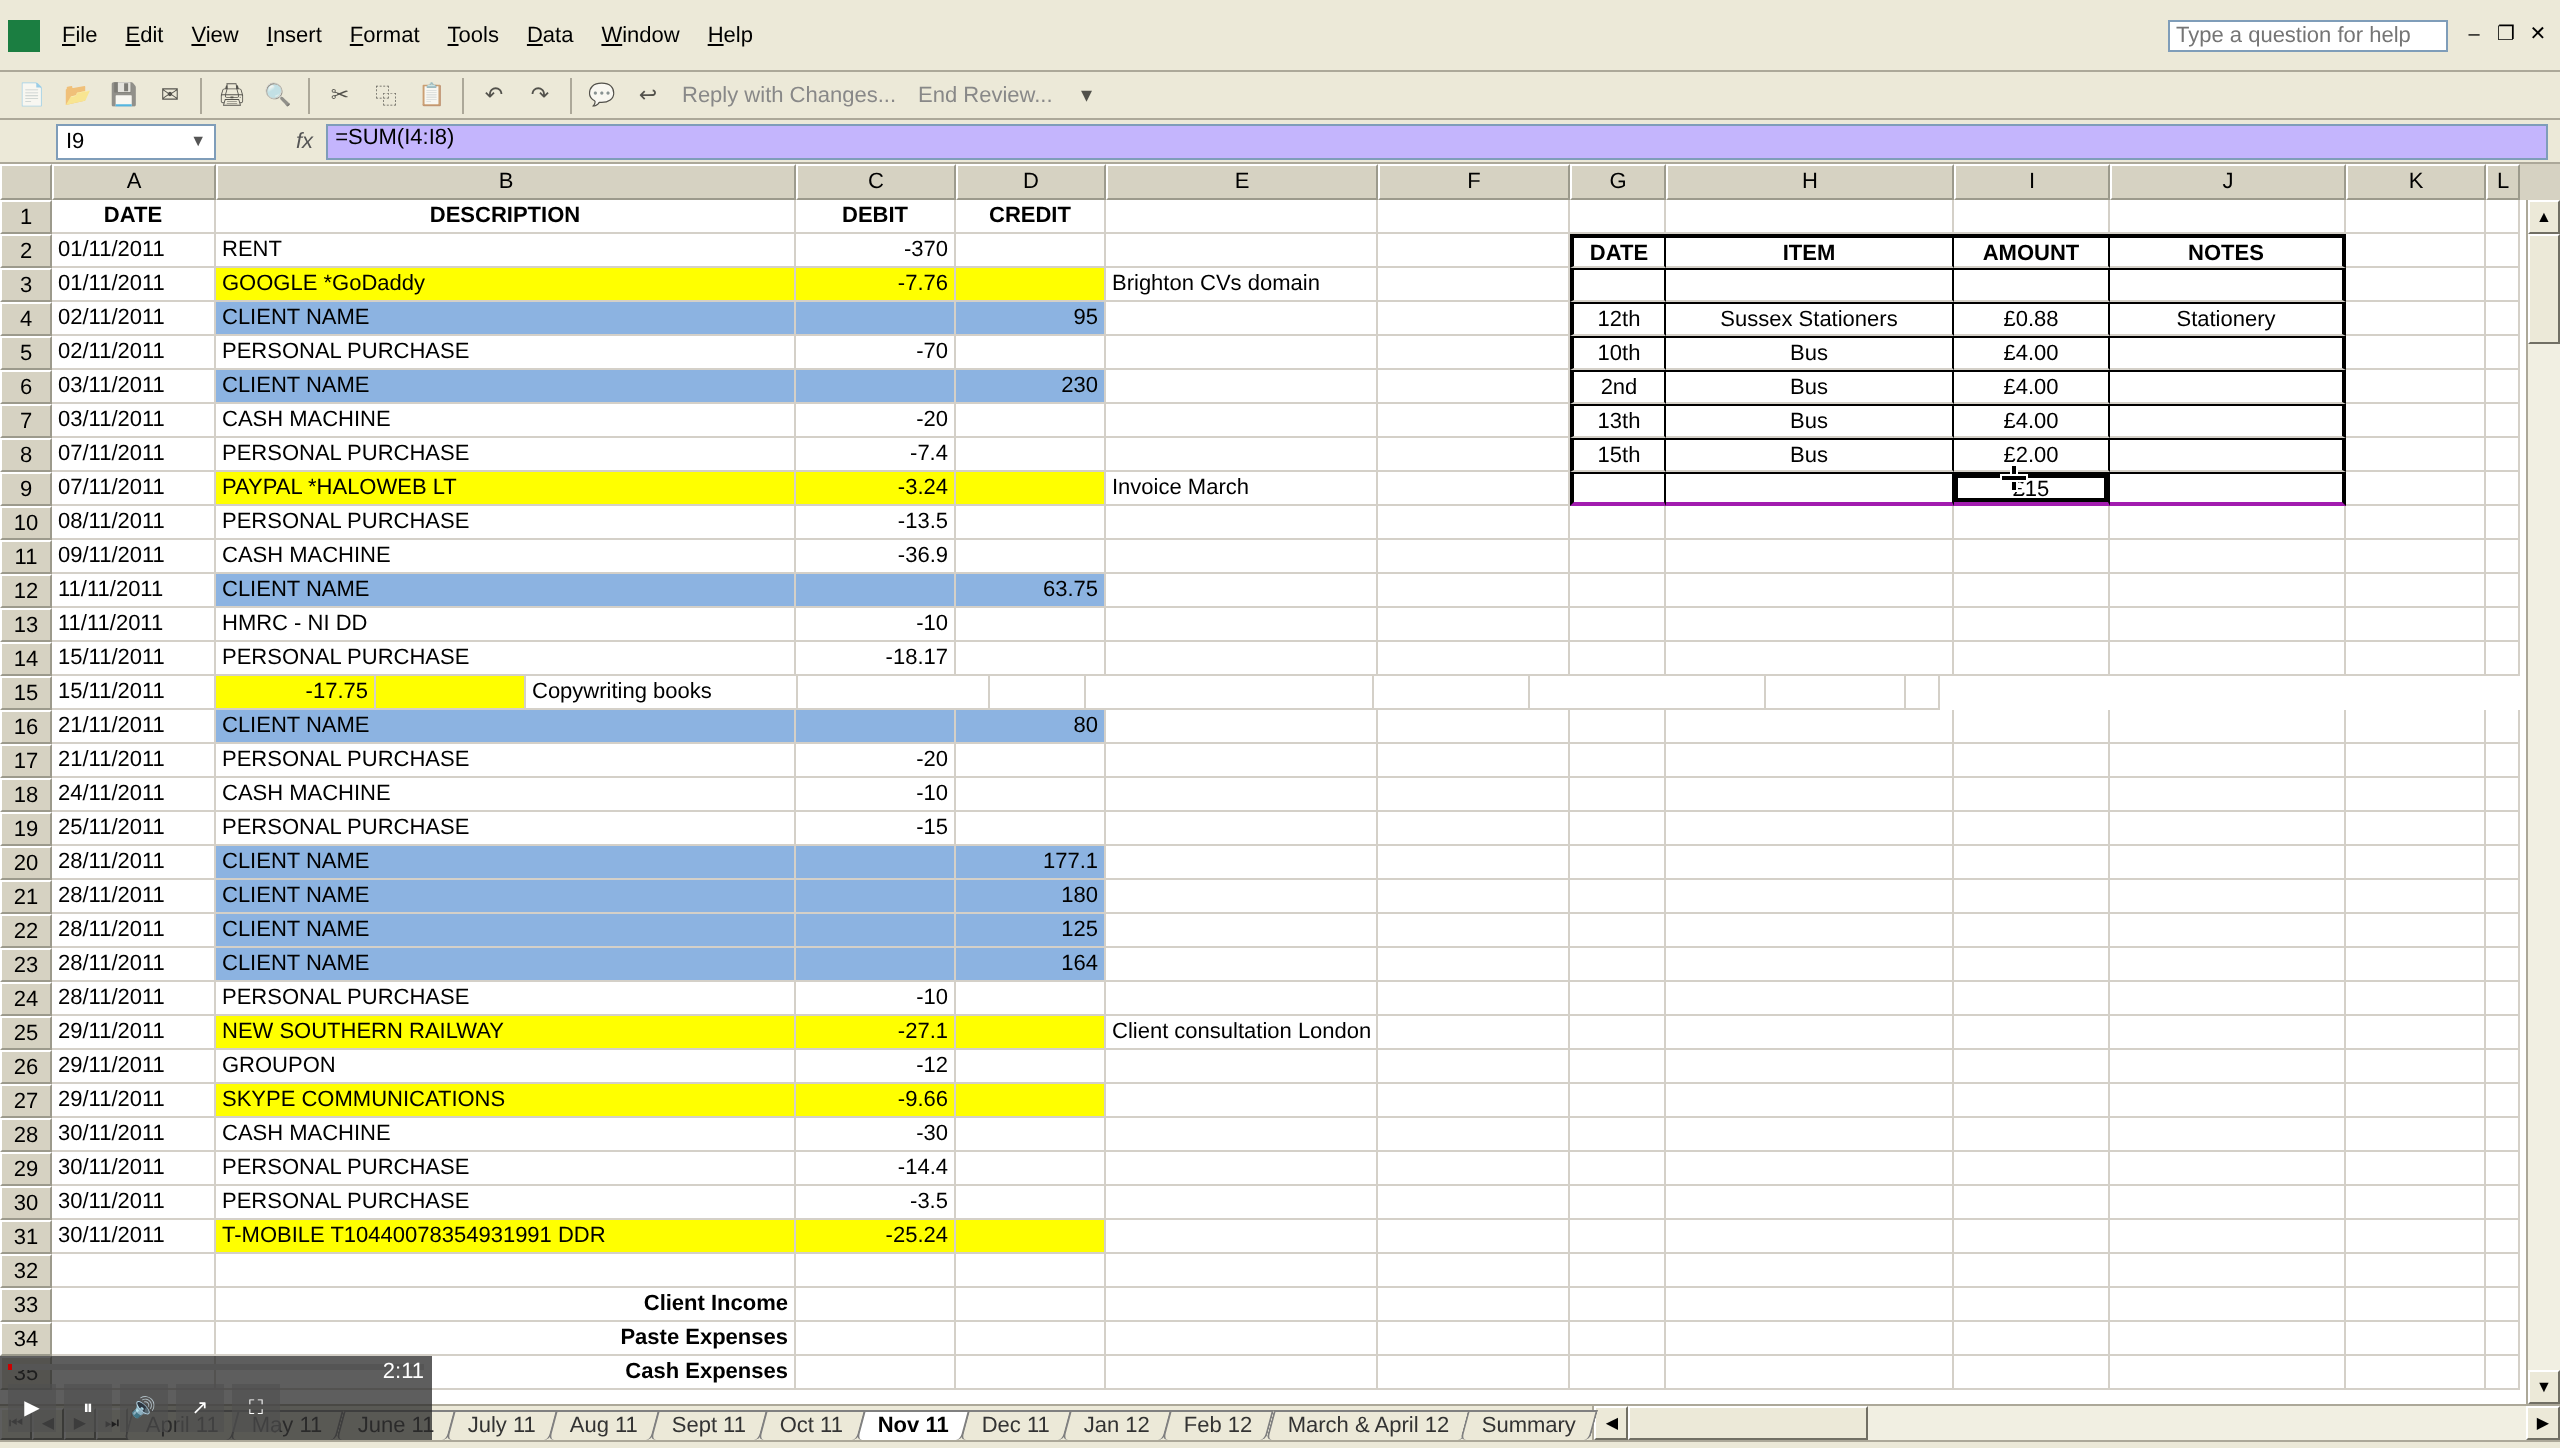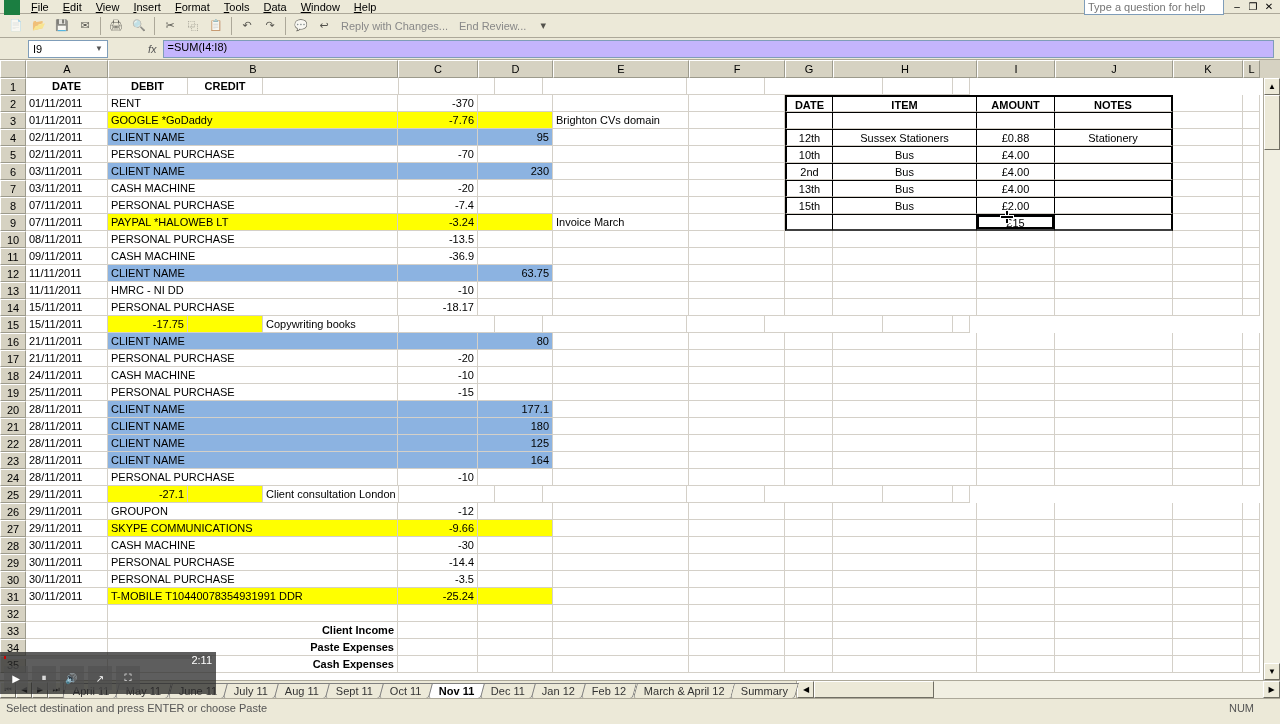--- a/index.html
+++ b/index.html
@@ -8,21 +8,21 @@
   font-size: 11px;
   background: #ece9d8;
   overflow: hidden;
   width: 1280px;
   height: 724px;
   position: relative;
 }
 
 
 .menubar {
-  height: 14px;
+  height: 36px;
   background: #ece9d8;
   display: flex;
   align-items: center;
   padding: 0 4px;
   border-bottom: 1px solid #aca899;
 }
 .menubar .app-icon { width: 16px; height: 16px; margin-right: 4px; background: #1b7e41; display:inline-block; }
 .menubar .menu-item { padding: 2px 7px; cursor: pointer; text-decoration: underline; text-decoration-color: transparent; }
 .menubar .menu-item::first-letter { text-decoration: underline; }
 .menubar .help-input { margin-left: auto; width: 140px; font-size: 11px; border: 1px solid #7f9db9; padding: 1px 3px; color: #888; }
@@ -79,21 +79,21 @@
 .hl-blue { background:#8cb3e1; }
 .hl-yellow { background:#ffff00; }
 
 
 .cA{width:82px;} .cB{width:290px;} .cC{width:80px;} .cD{width:75px;}
 .cE{width:136px;} .cF{width:96px;} .cG{width:48px;} .cH{width:144px;}
 .cI{width:78px;} .cJ{width:118px;} .cK{width:70px;} .cL{width:17px;}
 
 
 .sb-l{border-left:2px solid #000;} .sb-r{border-right:2px solid #000;}
-.sb-t{border-top:2px solid #000;} .sb-b{border-bottom:2px solid #404040;}
+.sb-t{border-top:2px solid #000;} .sb-b{border-bottom:2px solid #a21caf;}
 .sb-m{border-top:1px solid #000;} 
 .sb-v{border-right:1px solid #000;} 
 
 
 .active-cell { box-shadow: inset 0 0 0 2px #000; }
 
 
 .vscroll { position:absolute; right:0; top:18px; bottom:0; width:17px; background:#ece9d8; border-left:1px solid #aca899; }
 .vscroll .btn{height:17px; background:#ece9d8; border:1px solid #fff; border-right-color:#716f64;border-bottom-color:#716f64; font-size:8px; text-align:center; line-height:15px;}
 .vscroll .track{position:absolute; top:17px; bottom:17px; left:0; right:0; background:#f1efe2;}
@@ -110,21 +110,21 @@
 .hscroll-track{flex:1; background:#f1efe2; border-left:1px solid #aca899; display:flex;}
 .hscroll-track .btn{width:17px;height:17px;background:#ece9d8;border:1px solid #fff;border-right-color:#716f64;border-bottom-color:#716f64;font-size:8px;text-align:center;line-height:15px;}
 .hscroll-track .thumb{width:120px;height:17px;background:#ece9d8;border:1px solid #fff;border-right-color:#716f64;border-bottom-color:#716f64;}
 
 
 .statusbar{height:18px; background:#ece9d8; border-top:1px solid #aca899; display:flex; align-items:center; padding:0 6px; font-size:11px; color:#555;}
 .statusbar .num{margin-left:auto; margin-right:20px;}
 
 
 .media-overlay{
-  position:absolute; left:0; bottom:30px; width:216px; height:42px;
+  position:absolute; left:0; bottom:4px; width:216px; height:42px;
   background:rgba(40,40,40,0.75); display:flex; align-items:center; z-index:50;
   font-size:10px; color:#fff;
 }
 .media-overlay .mbtn{width:24px;height:24px; margin:2px;background:rgba(80,80,80,0.6);display:flex;align-items:center;justify-content:center;}
 .media-overlay .time-box{position:absolute;right:4px;top:2px; font-size:11px;}
 .media-overlay .bar{position:absolute;left:4px;right:4px;top:4px;height:3px;background:#555;}
 .media-overlay .bar-fill{height:100%;width:1%;background:#c00;}
 
 .cursor-plus{position:absolute; width:12px;height:12px; pointer-events:none; z-index:60;}
 .cursor-plus::before,.cursor-plus::after{content:'';position:absolute;background:#000;}
@@ -198,20 +198,21 @@
     <div class="col-h cH">H</div>
     <div class="col-h cI">I</div>
     <div class="col-h cJ">J</div>
     <div class="col-h cK">K</div>
     <div class="col-h cL">L</div>
   </div>
 
   <div class="row">
     <div class="row-h">1</div>
     <div class="cell cA c b">DATE</div>
+    <div class="cell cB c b">DESCRIPTION</div>
     <div class="cell cC c b">DEBIT</div>
     <div class="cell cD c b">CREDIT</div>
     <div class="cell cE"></div>
     <div class="cell cF"></div>
     <div class="cell cG"></div>
     <div class="cell cH"></div>
     <div class="cell cI"></div>
     <div class="cell cJ"></div>
     <div class="cell cK"></div>
     <div class="cell cL"></div>
@@ -558,20 +559,21 @@
         <div class="cell cG"></div>
         <div class="cell cH"></div>
         <div class="cell cI"></div>
         <div class="cell cJ"></div>
         <div class="cell cK"></div>
         <div class="cell cL"></div>
       </div>
       <div class="row">
         <div class="row-h">25</div>
         <div class="cell cA">29/11/2011</div>
+        <div class="cell cB hl-yellow">NEW SOUTHERN RAILWAY</div>
         <div class="cell cC r hl-yellow">-27.1</div>
         <div class="cell cD r hl-yellow"></div>
         <div class="cell cE">Client consultation London</div>
         <div class="cell cF"></div>
         <div class="cell cG"></div>
         <div class="cell cH"></div>
         <div class="cell cI"></div>
         <div class="cell cJ"></div>
         <div class="cell cK"></div>
         <div class="cell cL"></div>

